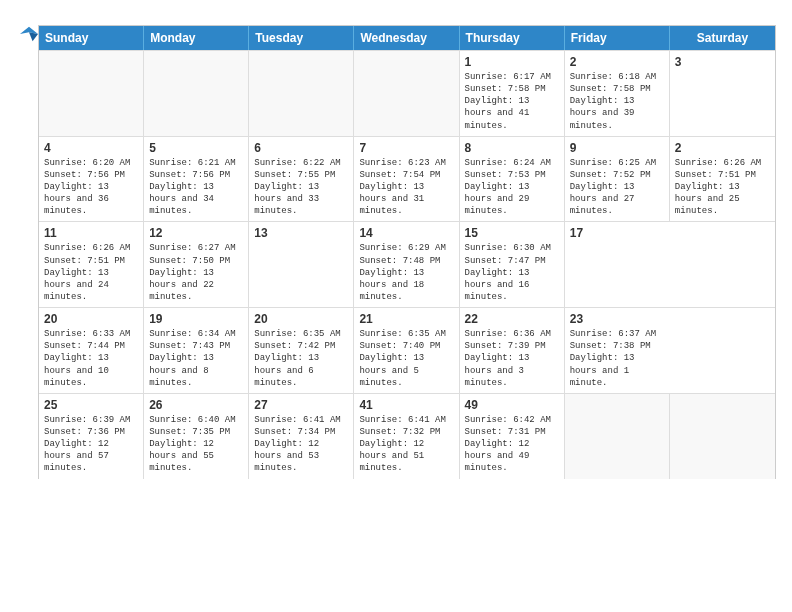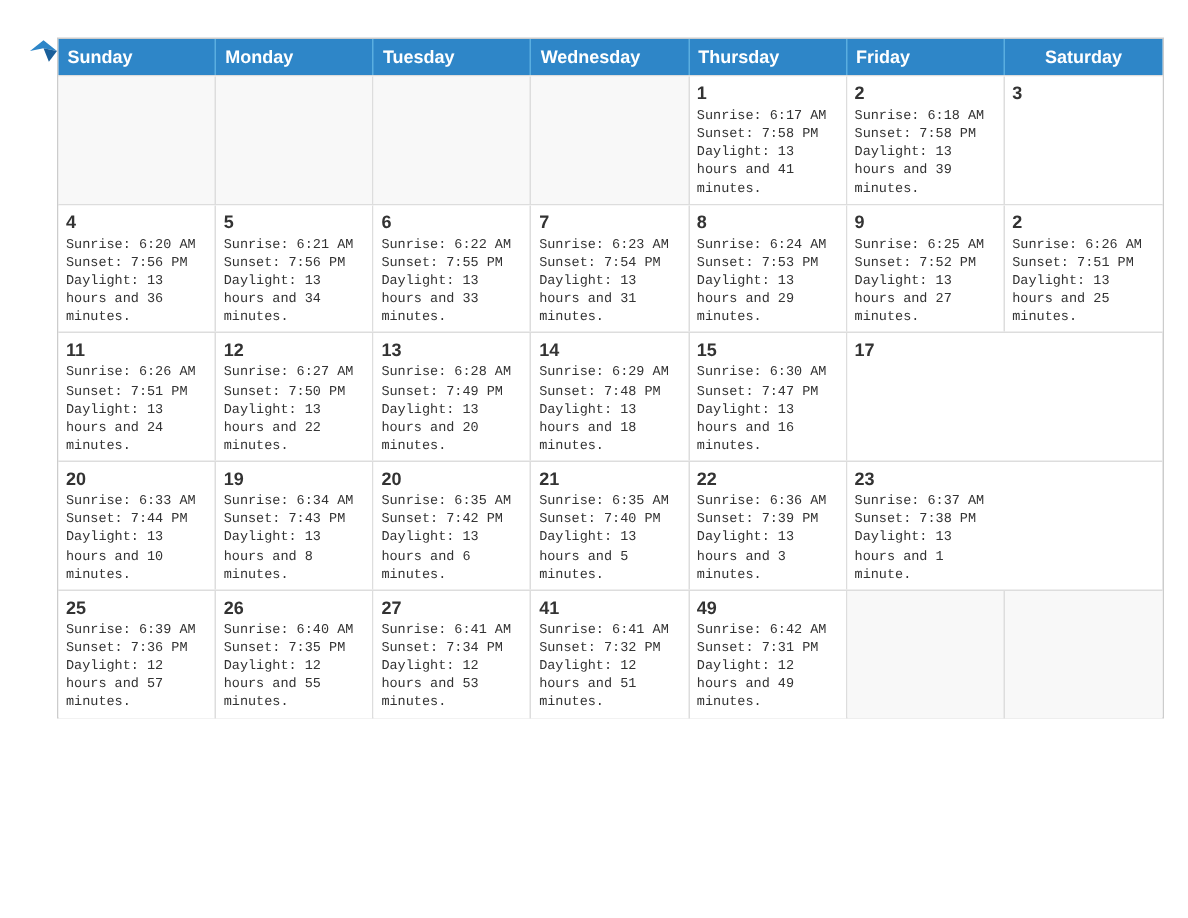--- a/index.html
+++ b/index.html
@@ -230,23 +230,20 @@
 Daylight: 13 hours and 24 minutes.</div>
           </div>
           <div class="cal-cell">
             <span class="day-number">12</span>
             <div class="cal-cell-text">Sunrise: 6:27 AM
 Sunset: 7:50 PM
 Daylight: 13 hours and 22 minutes.</div>
           </div>
           <div class="cal-cell">
             <span class="day-number">13</span>
-            <div class="cal-cell-text">Sunrise: 6:28 AM
-Sunset: 7:49 PM
-Daylight: 13 hours and 20 minutes.</div>
           </div>
           <div class="cal-cell">
             <span class="day-number">14</span>
             <div class="cal-cell-text">Sunrise: 6:29 AM
 Sunset: 7:48 PM
 Daylight: 13 hours and 18 minutes.</div>
           </div>
           <div class="cal-cell">
             <span class="day-number">15</span>
             <div class="cal-cell-text">Sunrise: 6:30 AM

